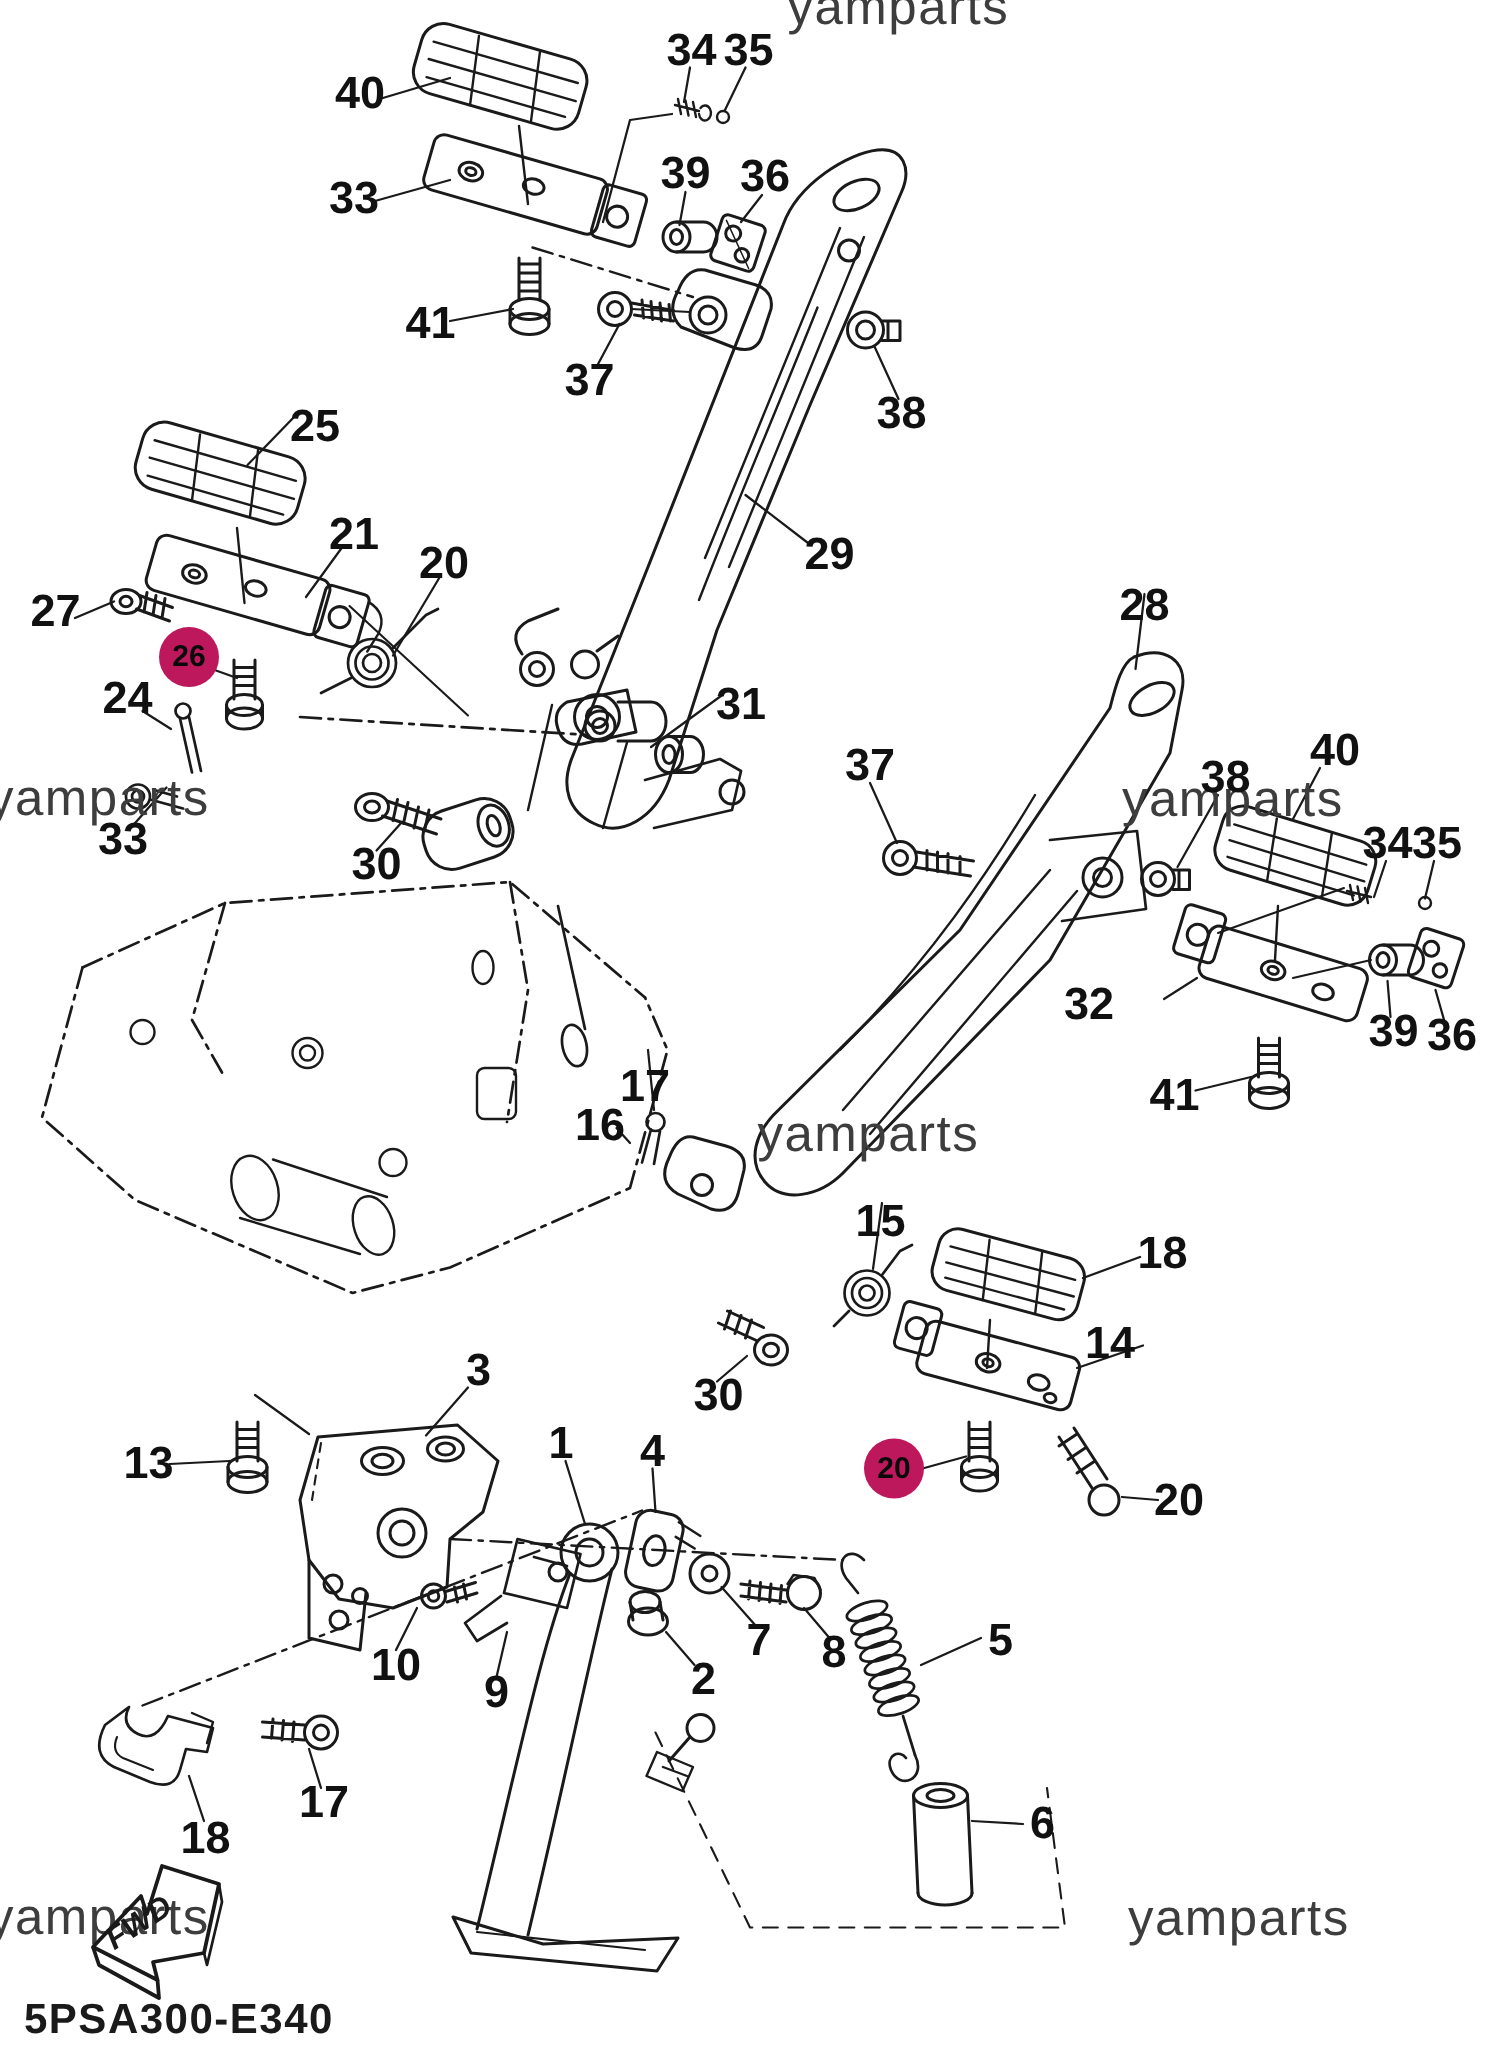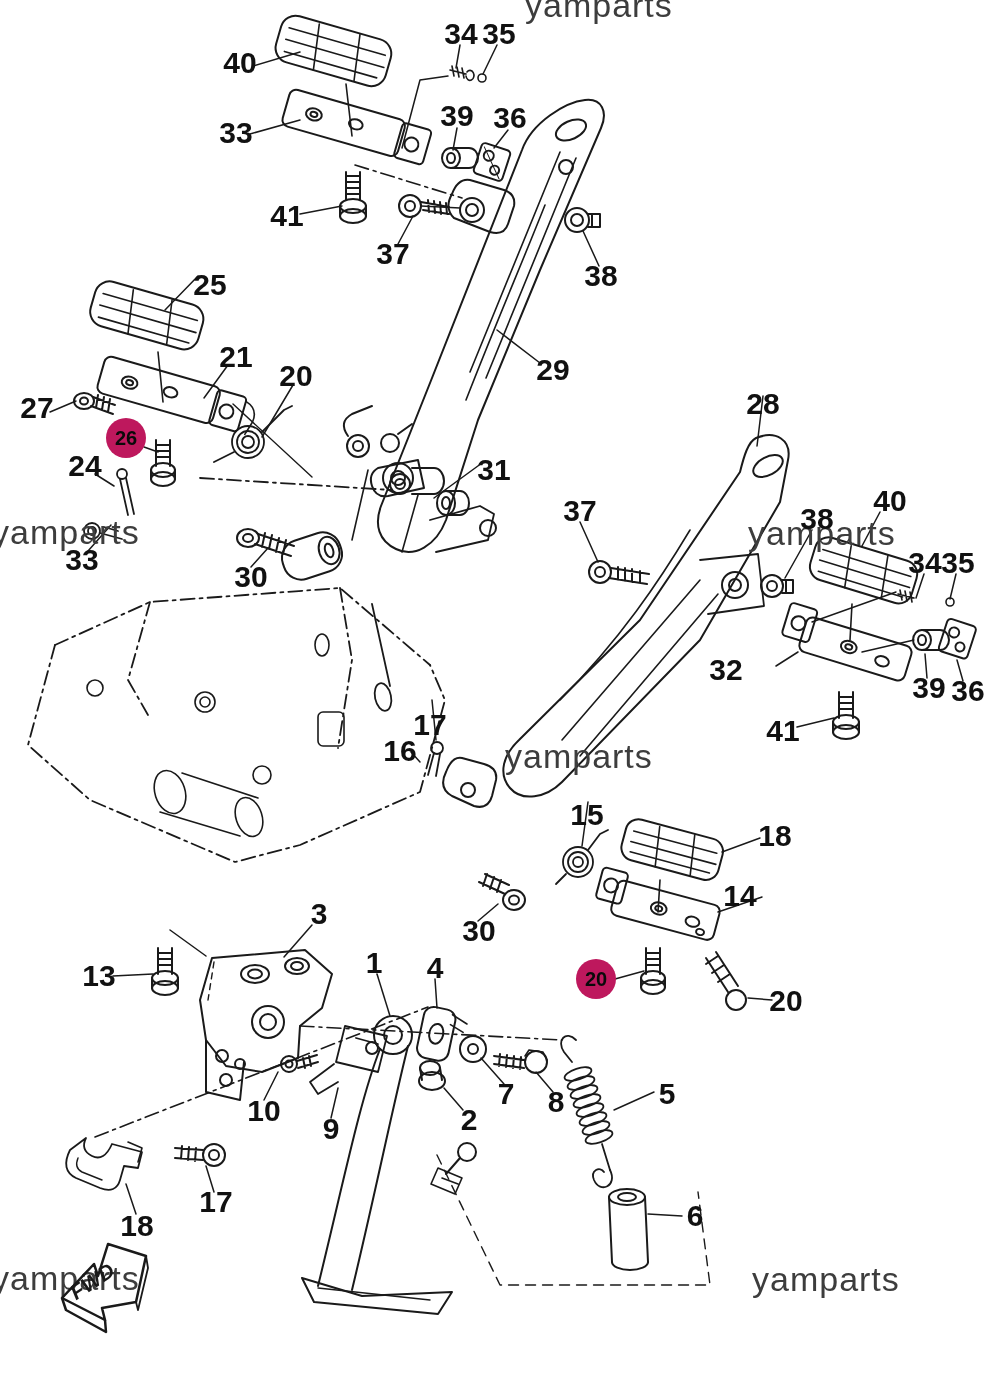--- a/index.html
+++ b/index.html
@@ -493,14 +493,15 @@
 <span class="callout" style="left:216px;top:1202px">17</span>
 <span class="callout" style="left:137px;top:1226px">18</span>
 
 <svg id="fwd" viewBox="0 0 110 105" fill="none" stroke="#1a1a1a" stroke-width="2.5" stroke-linejoin="round">
   <path d="M58 8 L96 20 L86 66 L52 72 L55 84 L12 62 L44 28 L48 40 Z"></path>
   <path d="M12 62 L16 74 L56 96 L55 84"></path>
   <path d="M96 20 L98 32 L88 74 L86 66" stroke-width="1.8"></path>
   <text x="44" y="52" text-anchor="middle" transform="rotate(-33 44 48)" stroke="none">FWD</text>
 </svg>
 
+<div id="part-code">5PSA300-E340</div>
 
 </div>
 
 </body></html>

